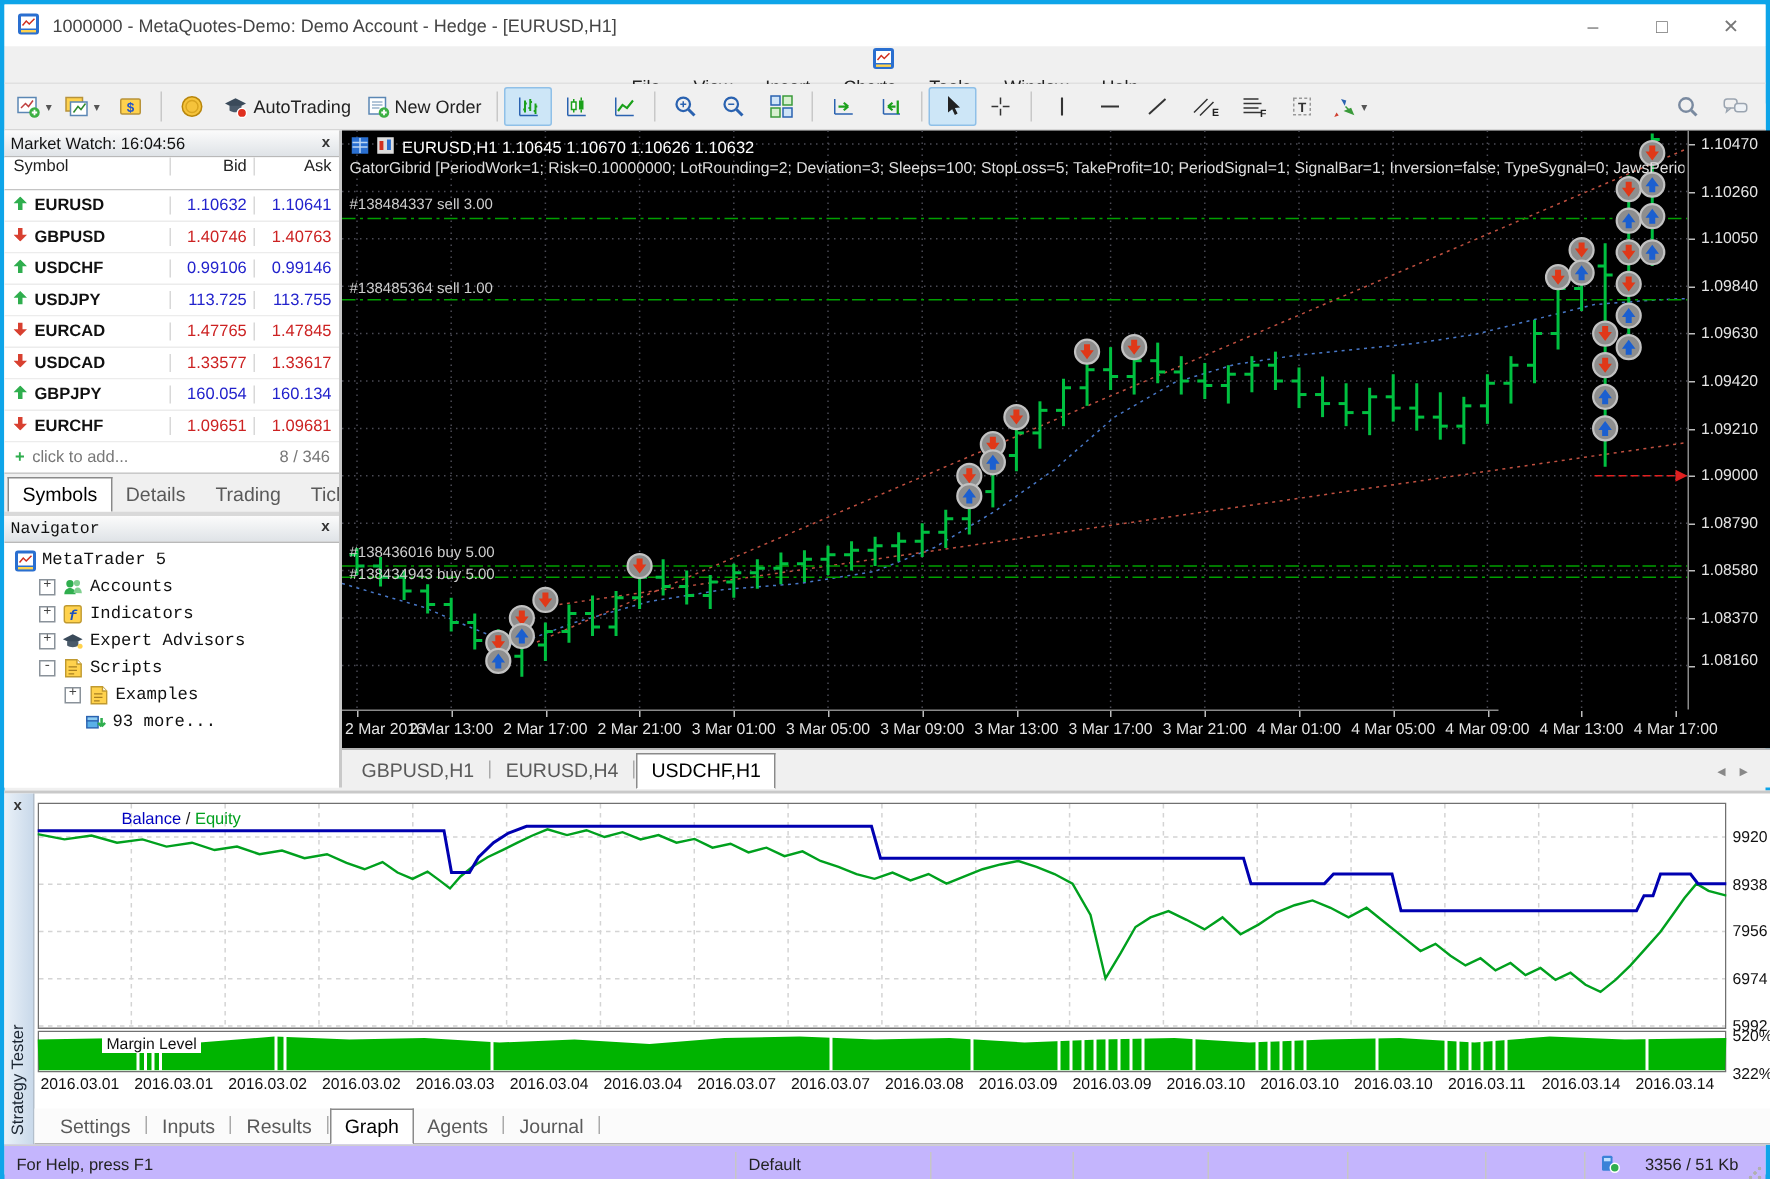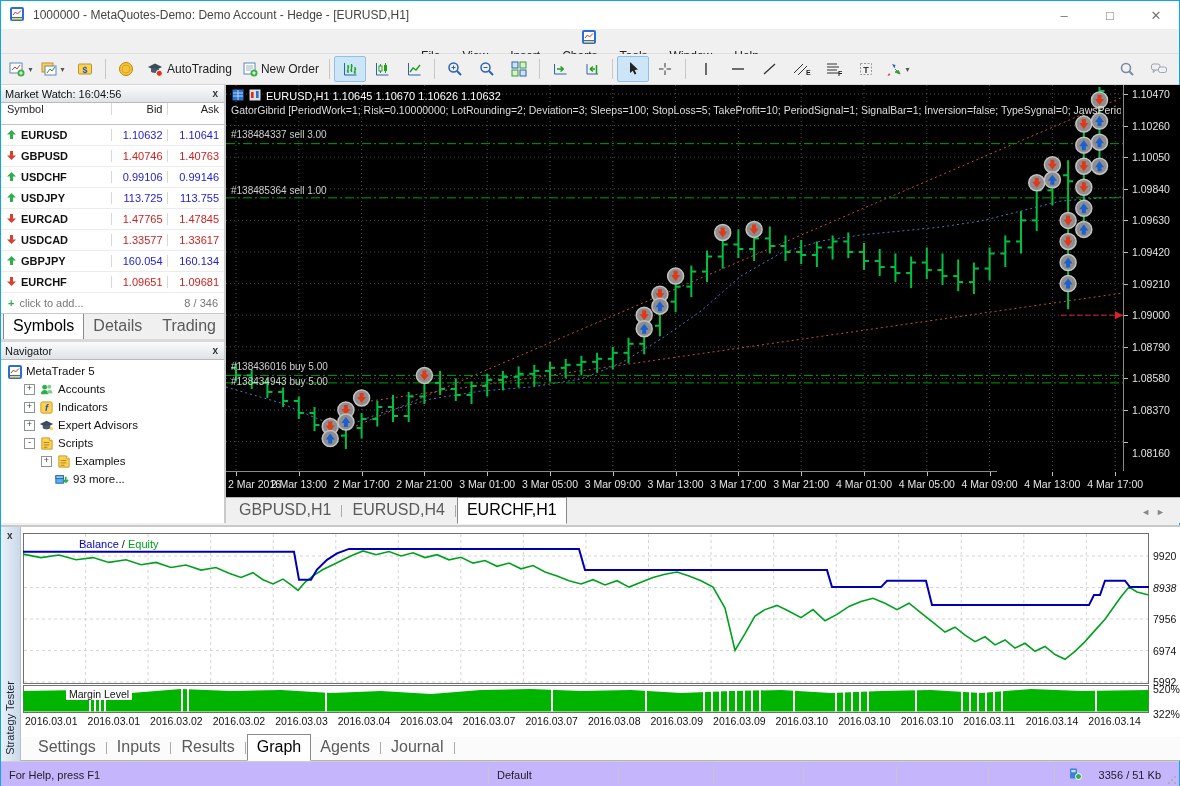--- a/index.html
+++ b/index.html
@@ -1,17 +1,17 @@
 <!DOCTYPE html>
 <html><head>
 <meta charset="utf-8">
 <style>
   html,body{margin:0;padding:0;}
   body{width:1180px;height:786px;position:relative;font-family:"Liberation Sans",sans-serif;font-size:11px;background:#f0f0f0;overflow:hidden;color:#222;}
-  #app{position:absolute;inset:0;border:1px solid #0ea5e9;box-sizing:border-box;}
+  #app{position:absolute;inset:0;border:3px solid #0ea5e9;box-sizing:border-box;}
   
   #titlebar{position:absolute;left:0;top:0;width:100%;height:28px;background:#fff;display:flex;align-items:center;}
   #titlebar .applogo{margin:0 6px 0 8px;width:18px;height:18px;}
   #titlebar .title{font-size:12px;color:#444;}
   #titlebar .wincontrols{margin-left:auto;display:flex;height:100%;}
   .wbtn{width:46px;height:100%;display:flex;align-items:center;justify-content:center;color:#777;font-size:13px;}
   
   #menubar{position:absolute;left:0;top:28px;width:100%;height:25px;background:#f0f0f0;display:flex;align-items:center;border-bottom:1px solid #e0e0e0;box-sizing:border-box;flex-direction:column;}
   #menubar .applogo{width:16px;height:16px;margin:0 8px 0 6px;}
   .menu-item{padding:4px 11px;font-size:12px;color:#222;}
@@ -37,27 +37,27 @@
   .mwc-bid{width:56px;text-align:right;border-left:1px solid #d8d8d8;box-sizing:border-box;padding-right:4px;}
   .mwc-ask{width:58px;text-align:right;border-left:1px solid #d8d8d8;box-sizing:border-box;padding-right:5px;}
   .mw-row{display:flex;height:20px;align-items:center;border-bottom:1px solid #ececec;background:#fff;}
   .mw-row .sym{font-weight:600;color:#111;display:flex;align-items:center;gap:5px;}
   .mw-row.up .num{color:#2222cc;}
   .mw-row.down .num{color:#cc2222;}
   .mw-add{display:flex;height:20px;align-items:center;background:#fff;color:#777;}
   .mw-add .plus{color:#2fae4e;font-weight:bold;margin:0 5px 0 7px;}
   .mw-add .cnt{margin-left:auto;padding-right:6px;color:#777;}
   .tabbar{display:flex;align-items:flex-end;height:26px;background:#f0f0f0;border-top:1px solid #c9c9c9;padding:0 2px;box-sizing:border-box;}
-  .tab{padding:3px 9px 4px;font-size:16px;color:#5a5a5a;white-space:nowrap;}
+  .tab{padding:3px 9px 4px;font-size:13px;color:#5a5a5a;white-space:nowrap;}
   .tab.active{background:#fff;border:1px solid #8a8a8a;border-bottom:1px solid #fff;color:#000;margin-bottom:-1px;}
   .tab-sep{width:1px;height:12px;background:#aaa;margin:0 1px 6px;}
   #mw-panel{height:254px;display:flex;flex-direction:column;box-sizing:border-box;}
   #mw-tabs{margin-top:auto;overflow:hidden;}
   #splitter-h{height:3px;background:#d9d9d9;}
-  #nav-panel{height:181px;display:flex;flex-direction:column;background:#fff;box-sizing:border-box;}
+  #nav-panel{height:181px;display:flex;flex-direction:column;background:#fff;box-sizing:border-box;font-family:Liberation Mono, monospace;}
   #nav-tree{flex:1;background:#fff;padding-top:2px;overflow:hidden;}
   .tree-item{display:flex;align-items:center;height:18px;gap:4px;}
   .expbox{width:9px;height:9px;border:1px solid #8a929a;background:#fff;font-size:9px;line-height:7px;text-align:center;color:#444;flex:0 0 9px;}
   .tree-item .ticon{width:15px;height:15px;flex:0 0 15px;}
   .tree-item .tlabel{font-size:11.5px;color:#111;}
   #nav-tabs{overflow:hidden;}
   
   #chart{position:absolute;left:225px;top:84px;width:955px;height:412px;background:#000;}
   #chart-svg{position:absolute;left:0;top:0;}
   #price-axis{position:absolute;left:897px;top:0;width:58px;height:386px;border-left:1px solid #8a8a8a;box-sizing:border-box;}
@@ -889,21 +889,21 @@
         <div class="pa-label" style="top: 192.6px;">1.09210</div>
         <div class="pa-tick" style="top: 198.6px;"></div>
         <div class="pa-label" style="top: 224.2px;">1.09000</div>
         <div class="pa-tick" style="top: 230.2px;"></div>
         <div class="pa-label" style="top: 255.8px;">1.08790</div>
         <div class="pa-tick" style="top: 261.8px;"></div>
         <div class="pa-label" style="top: 287.4px;">1.08580</div>
         <div class="pa-tick" style="top: 293.4px;"></div>
         <div class="pa-label" style="top: 319px;">1.08370</div>
         <div class="pa-tick" style="top: 325px;"></div>
-        <div class="pa-label" style="top: 362px; text-align: right;">1.08160</div>
+        <div class="pa-label" style="top: 347px; text-align: right;">1.08160</div>
         <div class="pa-tick" style="top: 356.6px;"></div>
       </div>
     <div id="time-axis">
         <div class="ta-label" style="left: 2px;">2 Mar 2016</div>
         <div class="ta-tick" style="left: 10px;"></div>
         <div class="ta-label" style="left: 72.8px; transform: translateX(-50%);">2 Mar 13:00</div>
         <div class="ta-tick" style="left: 72.8px;"></div>
         <div class="ta-label" style="left: 135.6px; transform: translateX(-50%);">2 Mar 17:00</div>
         <div class="ta-tick" style="left: 135.6px;"></div>
         <div class="ta-label" style="left: 198.4px; transform: translateX(-50%);">2 Mar 21:00</div>
@@ -950,21 +950,21 @@
         <div class="order-label" style="left: 5px; top: 276px;">#138436016 buy 5.00</div>
         <div class="order-label" style="left: 5px; top: 291px;">#138434943 buy 5.00</div>
       </div>
   </div>
 
   <div id="chart-tabs">
     <div class="tab">GBPUSD,H1</div>
       <div class="tab-sep"></div>
       <div class="tab">EURUSD,H4</div>
       <div class="tab-sep"></div>
-      <div class="tab active">EURCHF,H1</div>
+      <div class="tab active">USDCHF,H1</div>
       <div class="scrolls">◄►</div>
   </div>
 
   <div id="tester">
     <div id="tester-strip">
       <span class="pclose">x</span>
       <span class="vtext">Strategy Tester</span>
     </div>
     <svg id="balance-svg" width="1126" height="151">
         <rect x="0.5" y="0.5" width="1125" height="150" fill="#ffffff" stroke="#707070"></rect>
@@ -1027,21 +1027,21 @@
         <rect x="946" y="2" width="2" height="24.5" fill="#ffffff"></rect>
         <rect x="954" y="2" width="2" height="24.5" fill="#ffffff"></rect>
         <rect x="962" y="2" width="2" height="24.5" fill="#ffffff"></rect>
         <rect x="970" y="2" width="2" height="24.5" fill="#ffffff"></rect>
         <rect x="978" y="2" width="2" height="24.5" fill="#ffffff"></rect>
         <rect x="1072" y="2" width="2" height="24.5" fill="#ffffff"></rect>
       </svg>
     <div id="margin-label">Margin Level</div>
     <div id="tester-labels">
         <div class="bal-label" style="top: 23px;">9920</div>
-        <div class="bal-label" style="top: 54.5px; font-style: italic;">8938</div>
+        <div class="bal-label" style="top: 54.5px;">8938</div>
         <div class="bal-label" style="top: 86px;">7956</div>
         <div class="bal-label" style="top: 117.5px;">6974</div>
         <div class="bal-label" style="top: 149px;">5992</div>
         <div class="bal-label" style="top: 156px;">520%</div>
         <div class="bal-label" style="top: 181px;">322%</div>
       </div>
     <div id="tester-dates">
         <div class="date-label" style="left: 24px;">2016.03.01</div>
         <div class="date-label" style="left: 86.55px;">2016.03.01</div>
         <div class="date-label" style="left: 149.1px;">2016.03.02</div>

